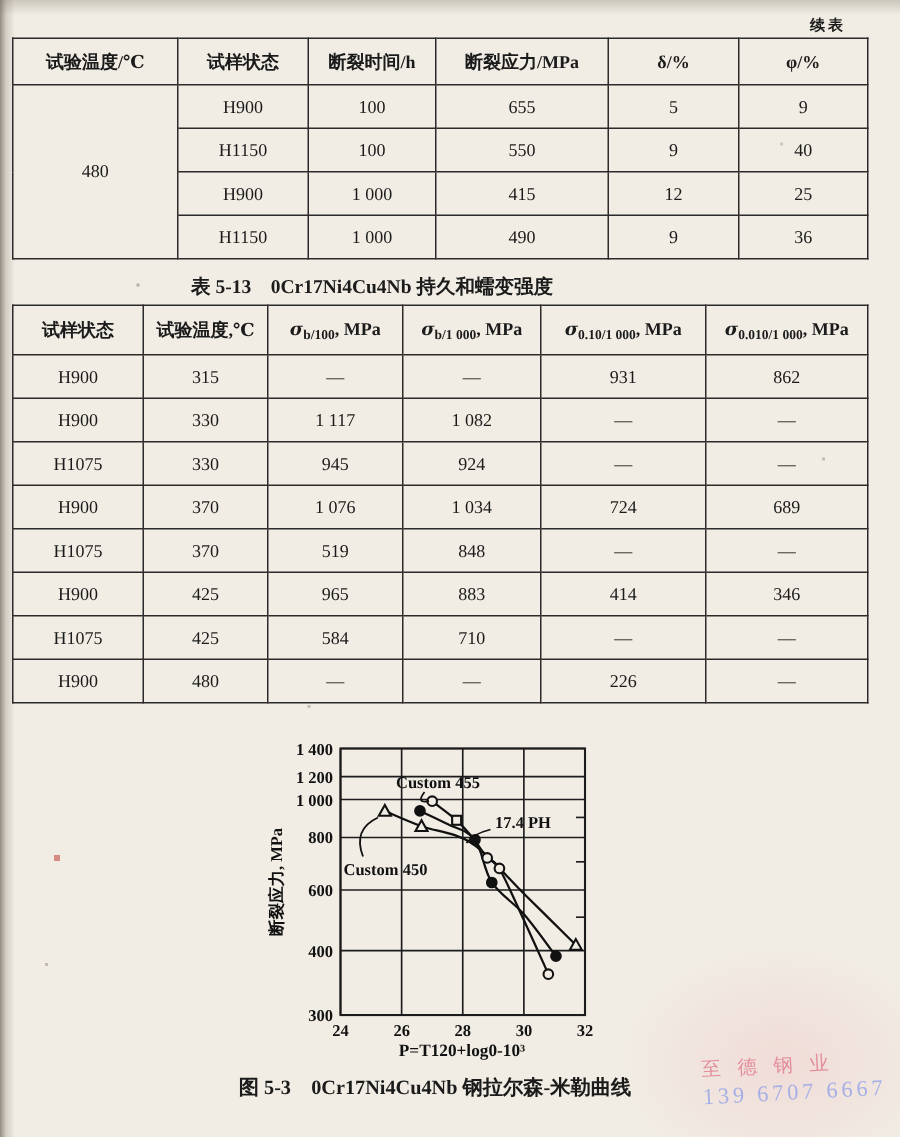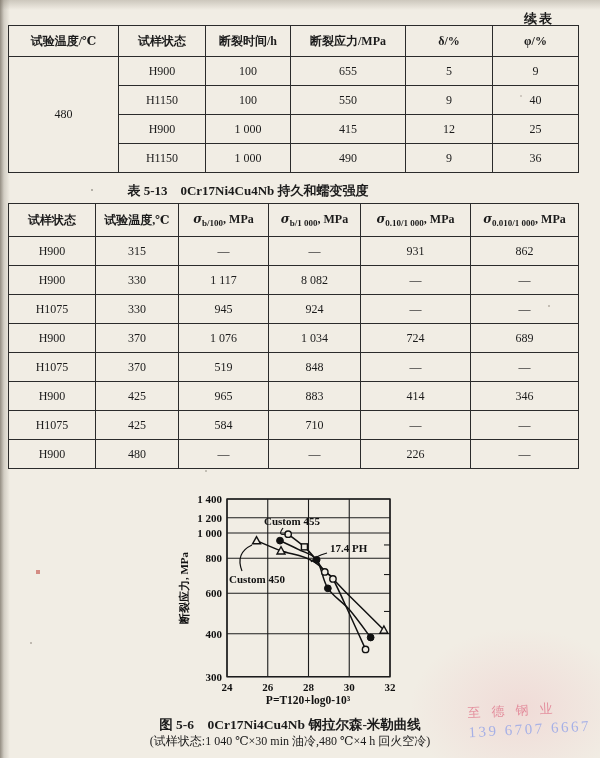--- a/index.html
+++ b/index.html
@@ -12,21 +12,21 @@
   .edge-left{position:absolute;left:0;top:0;width:10px;height:758px;
     background:linear-gradient(to right,rgba(70,62,50,.55),rgba(70,62,50,.18) 4px,rgba(70,62,50,0) 10px);pointer-events:none;}
   .edge-top{position:absolute;left:0;top:0;width:600px;height:10px;
     background:linear-gradient(to bottom,rgba(120,112,98,.30),rgba(120,112,98,0));pointer-events:none;}
   .blush{position:absolute;right:-30px;bottom:-30px;width:220px;height:160px;
     background:radial-gradient(closest-side,rgba(238,178,186,.30),rgba(238,178,186,0));pointer-events:none;}
   .specks{position:absolute;left:0;top:0;width:2px;height:2px;background:transparent;
     box-shadow:37px 571px 0 1px rgba(196,87,79,.65), 91px 189px 0 0 rgba(90,85,75,.4),
     548px 305px 0 0 rgba(110,100,90,.35), 30px 642px 0 0 rgba(120,110,100,.4),
     205px 470px 0 0 rgba(110,105,95,.35), 520px 95px 0 0 rgba(130,120,110,.3);}
-  .cont-label{position:absolute;left:524px;top:10px;font-size:13px;font-weight:bold;letter-spacing:2px;}
+  .cont-label{position:absolute;left:540px;top:10px;font-size:10px;font-weight:bold;letter-spacing:2px;}
   table{border-collapse:collapse;table-layout:fixed;}
   .dtable{position:absolute;background:transparent;}
   .dtable th,.dtable td{
     border:1.4px solid #2b2b2b;text-align:center;vertical-align:middle;
     font-size:12px;padding:0;overflow:hidden;white-space:nowrap;
   }
   .dtable th{font-weight:bold;}
   #t1{left:8px;top:25px;width:570px;border-radius:16px;}
   #t1 th{height:30px;}
   #t1 td{height:28px;}
@@ -138,21 +138,21 @@
         <td>—</td>
         <td>—</td>
         <td>931</td>
         <td>862</td>
       </tr>
 
       <tr>
         <td>H900</td>
         <td>330</td>
         <td>1 117</td>
-        <td>8 082</td>
+        <td>1 082</td>
         <td>—</td>
         <td>—</td>
       </tr>
 
       <tr>
         <td>H1075</td>
         <td>330</td>
         <td>945</td>
         <td>924</td>
         <td>—</td>
@@ -266,20 +266,19 @@
       <text x="180" y="69" font-size="11" font-weight="bold" fill="#111">17.4 PH</text>
       <path d="M92,88 Q85,70 102,62" fill="none" stroke="#111" stroke-width="1.2"></path>
       <text x="79" y="100" font-size="11" font-weight="bold" fill="#111">Custom 450</text>
     </g>
     <text x="158" y="221" font-size="11.5" font-weight="bold" fill="#111" text-anchor="middle">P=T120+log0-10³</text>
     <text x="38" y="105" font-size="11" font-weight="bold" fill="#111" text-anchor="middle" transform="rotate(-90,38,105)">断裂应力, MPa</text>
   </svg>
 </div>
 
 <div class="caption">
-  <div class="l1">图 5-6　0Cr17Ni4Cu4Nb 钢拉尔森-米勒曲线</div>
-  <div class="l2">(试样状态:1 040 ℃×30 min 油冷,480 ℃×4 h 回火空冷)</div>
+  <div class="l1">图 5-3　0Cr17Ni4Cu4Nb 钢拉尔森-米勒曲线</div>
 </div>
 
 <div class="watermark">
   <div class="wm1" style="color: rgb(224, 122, 142);">至德钢业</div>
   <div class="wm2" style="color: rgb(154, 168, 232);">139 6707 6667</div>
 </div>
 
 </body></html>

